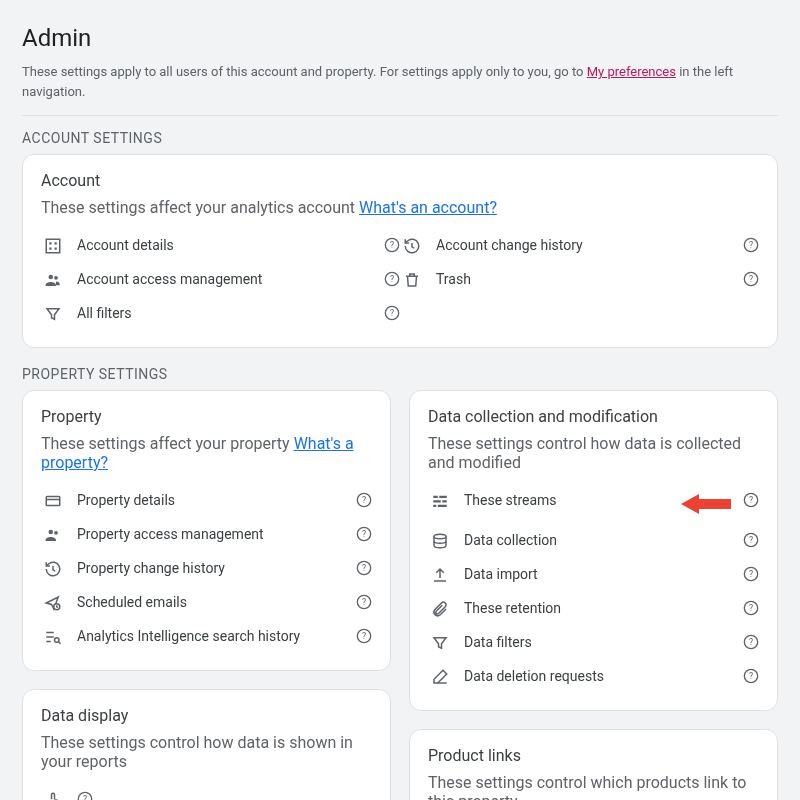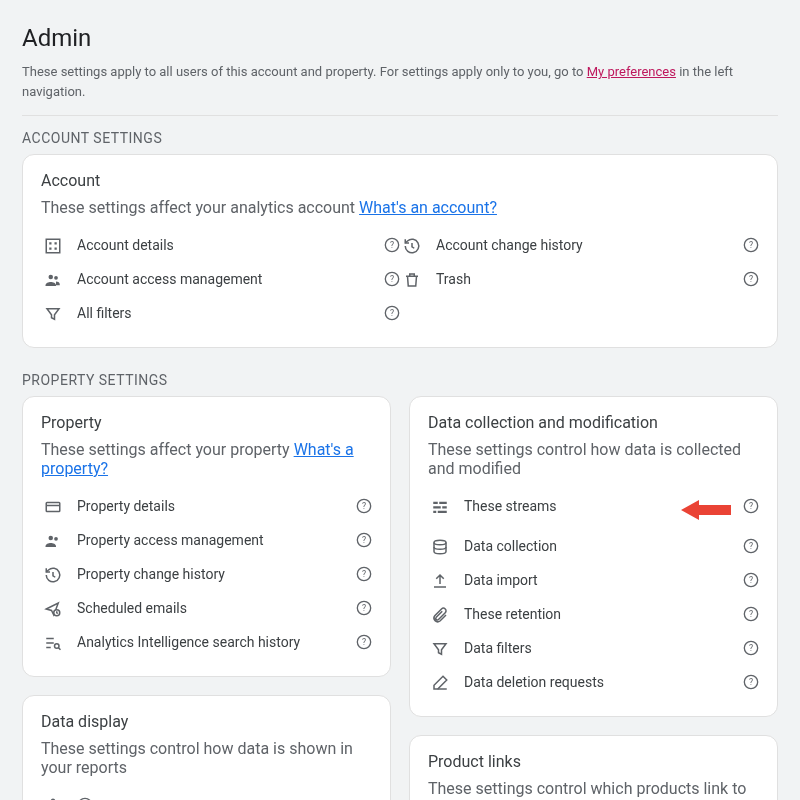--- a/index.html
+++ b/index.html
@@ -121,21 +121,21 @@
               <svg width="16" height="16" viewBox="0 0 24 24">
                 <circle cx="12" cy="12" r="10" stroke="#5f6368" stroke-width="2" fill="none"></circle>
                 <text x="12" y="17" text-anchor="middle" font-size="13" fill="#5f6368">?</text>
               </svg>
             </span>
         </div>
       </div>
     </div>
   </div>
 
-  <div class="section-label" style="margin-top:24px">PROPERTY SETTINGS</div>
+  <div class="section-label" style="margin-top:18px">PROPERTY SETTINGS</div>
 
   <div class="two-col">
     <div class="col">
       <div class="card">
         <div class="card-title">Property</div>
         <div class="card-desc">
           <span>These settings affect your property </span><a href="#">What's a property?</a>
         </div>
         <div class="row">
           <span class="icon">

